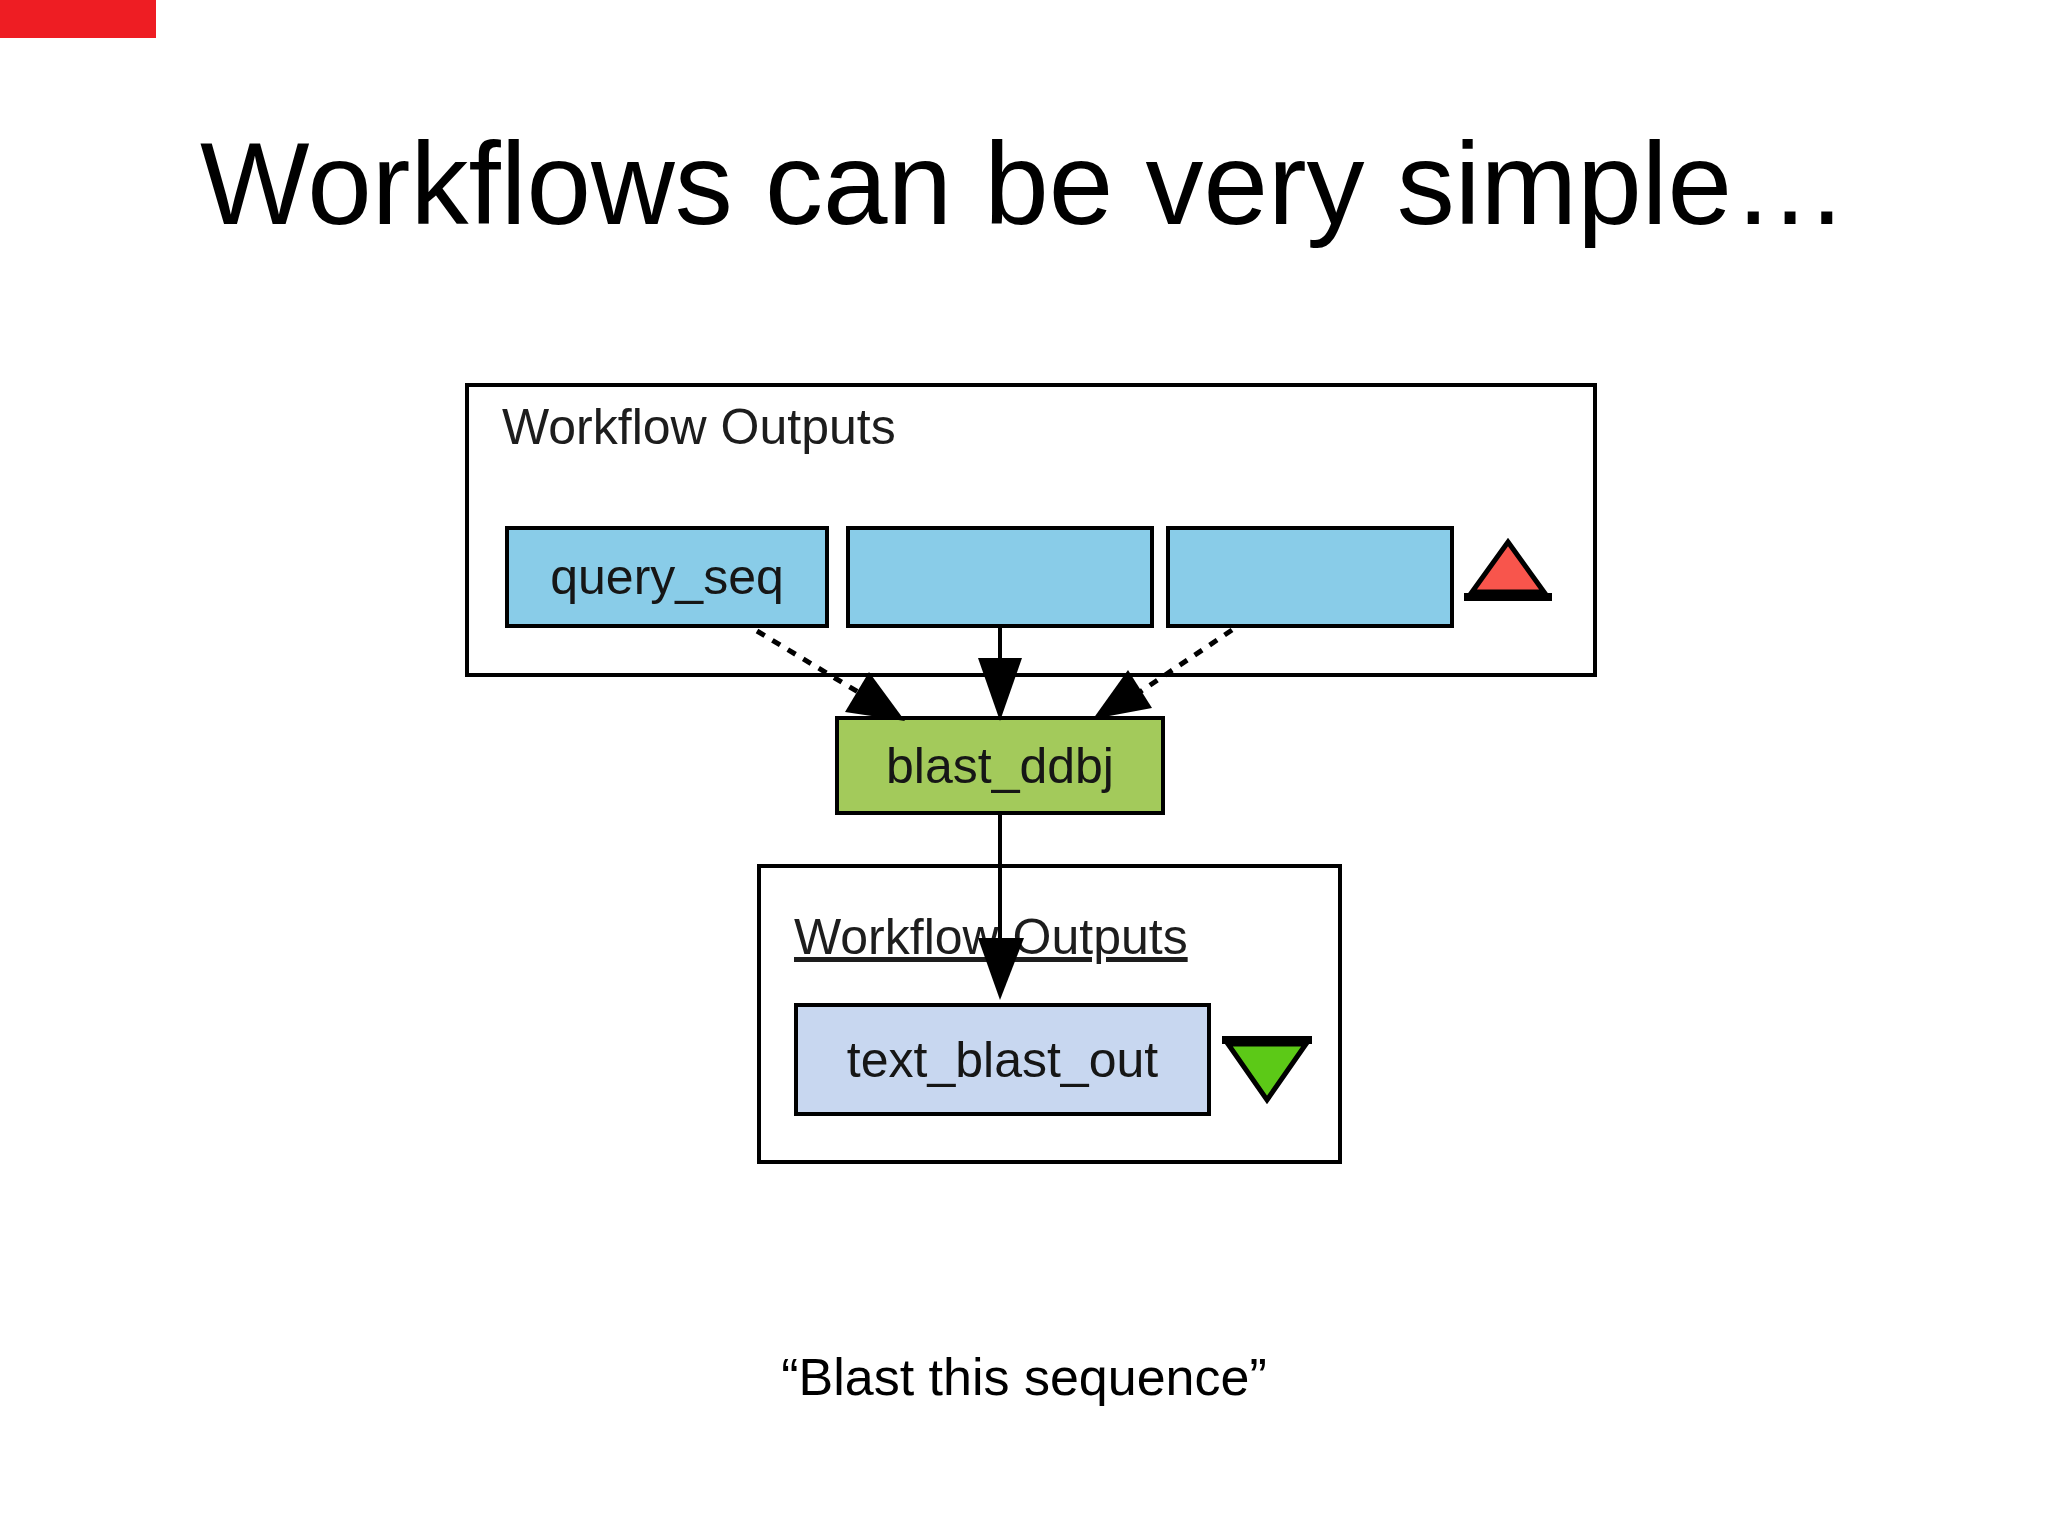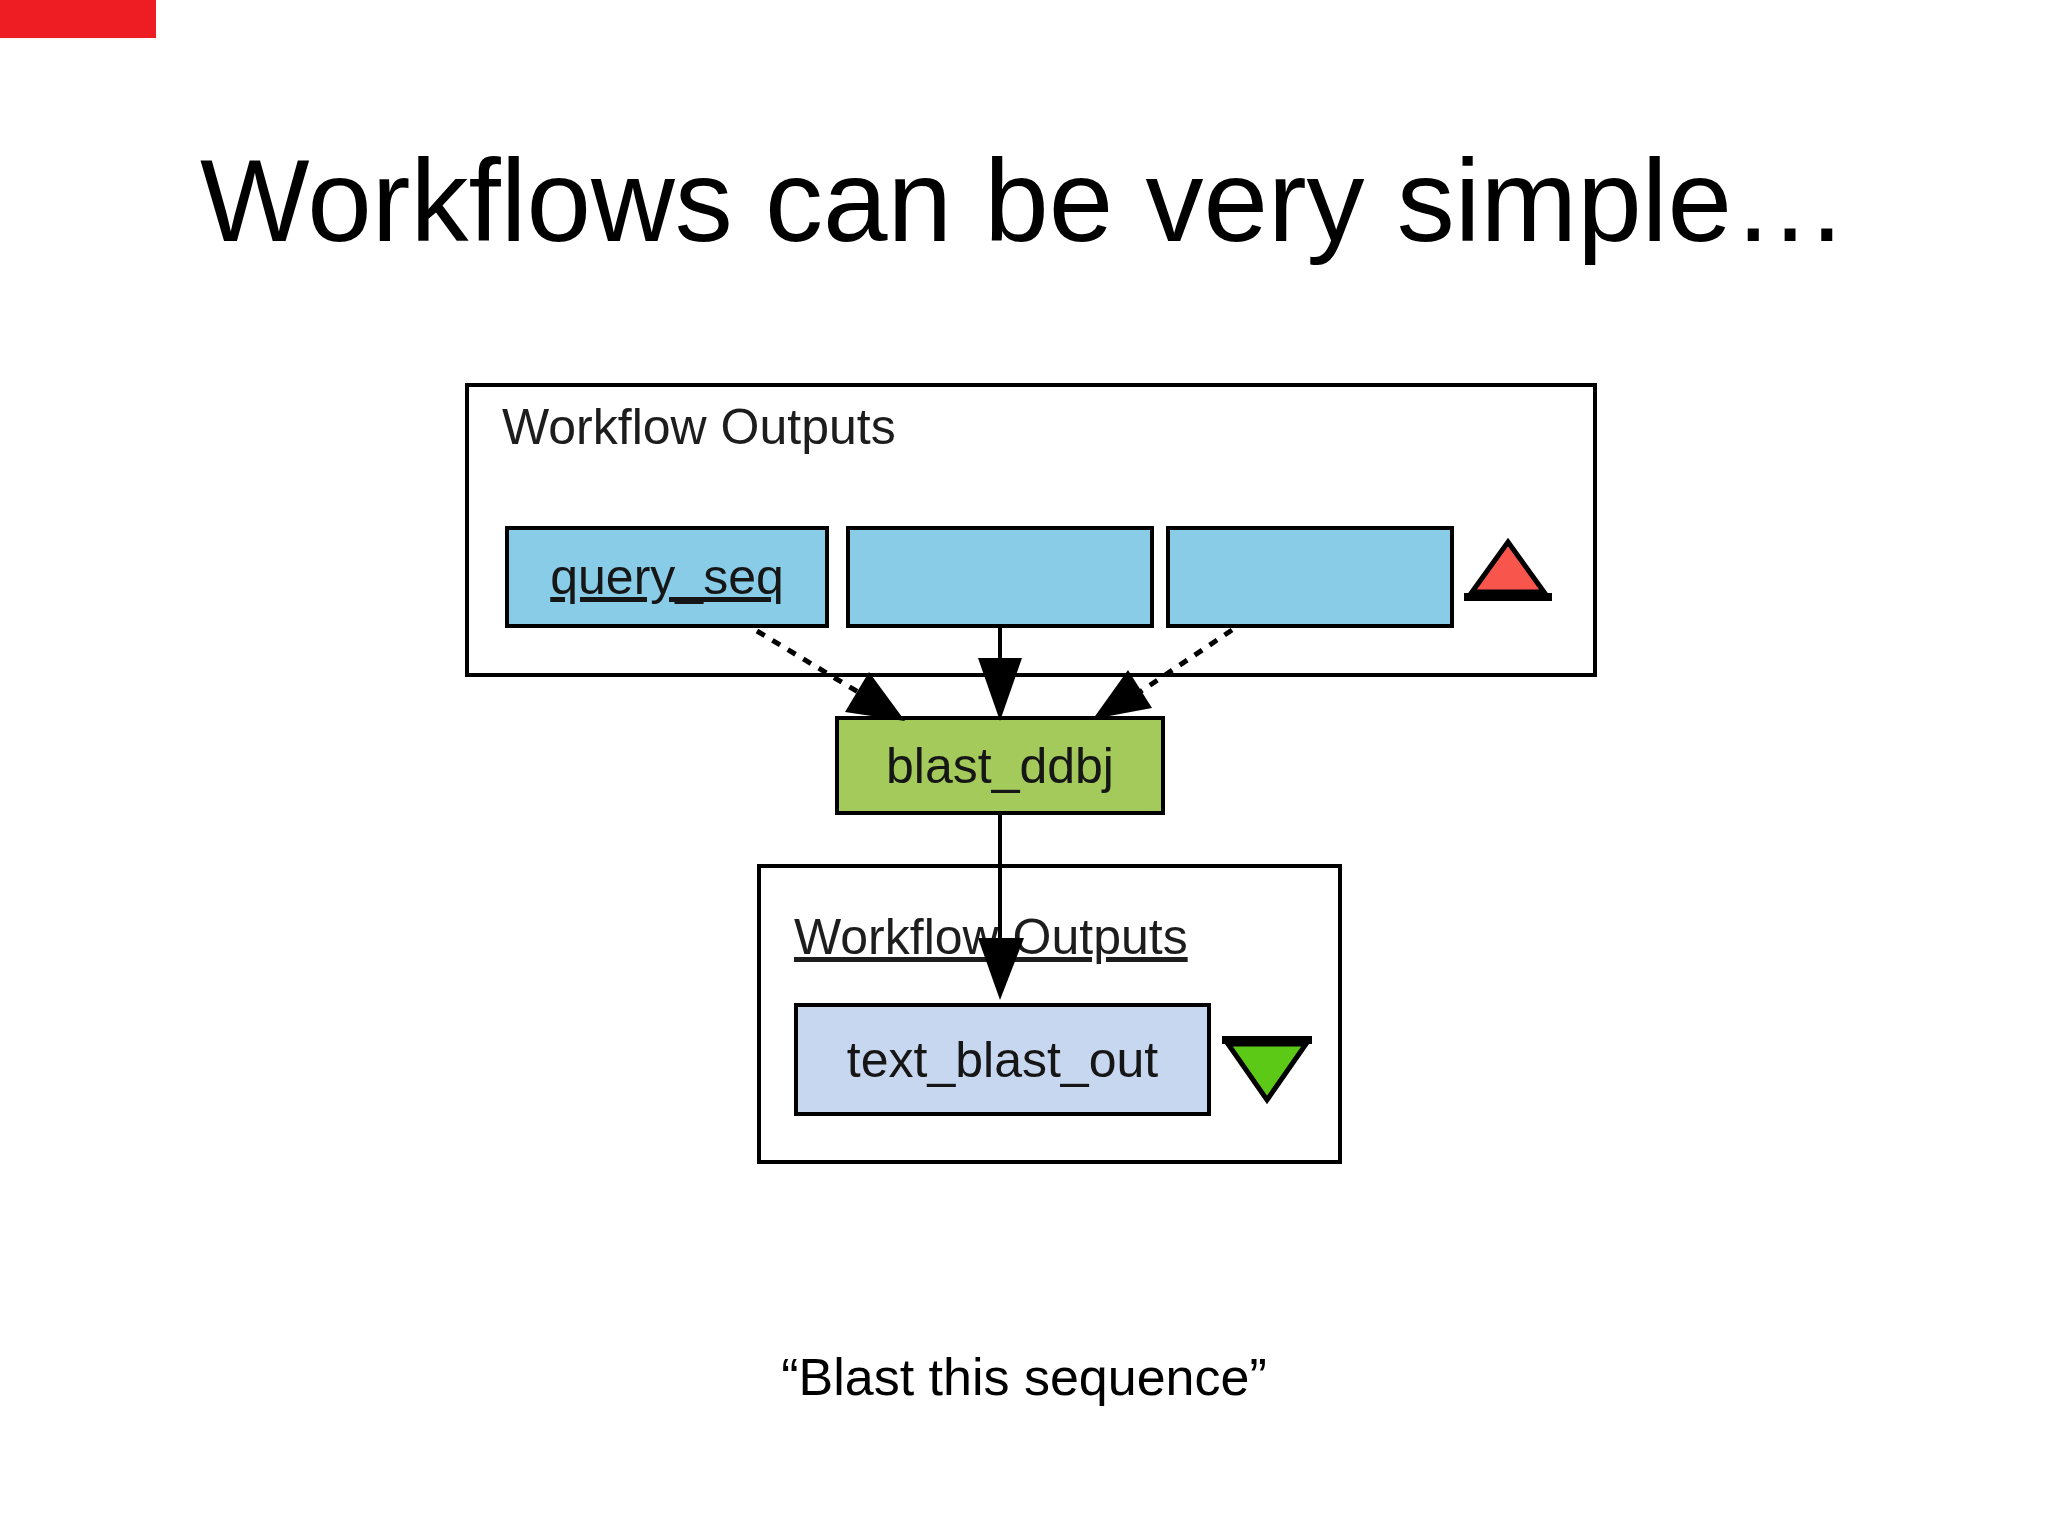--- a/index.html
+++ b/index.html
@@ -5,21 +5,21 @@
   html,body{margin:0;padding:0;background:#ffffff;}
   .slide{
     position:relative;
     width:2048px;height:1536px;
     background:#ffffff;
     overflow:hidden;
     font-family:"Liberation Sans","DejaVu Sans",sans-serif;
   }
   svg.layer{position:absolute;left:0;top:0;width:2048px;height:1536px;}
   .title{
-    position:absolute;left:0;right:0;top:143px;
+    position:absolute;left:0;right:0;top:126px;
     text-align:center;
     font-size:116px;line-height:1;
     color:#000000;
     white-space:nowrap;
   }
   .panel-label{
     position:absolute;
     font-size:50px;line-height:1;
     color:#1d1d1d;
     white-space:nowrap;
@@ -64,21 +64,21 @@
     <rect x="796" y="1005" width="413" height="109" stroke-width="4" fill="#c8d7f0" stroke="#000000"></rect>
 
     <polygon points="1228,1044 1306,1044 1267,1100" stroke-width="5" stroke-linejoin="miter" fill="#5cc917" stroke="#000000"></polygon>
     <line x1="1222" y1="1040" x2="1312" y2="1040" stroke-width="8" stroke="#000000"></line>
   </svg>
 
   <div class="title">Workflows can be very simple…</div>
 
   <div class="panel-label" style="left:502px;top:402px;">Workflow Outputs</div>
 
-  <div class="node-label" style="left:507px;top:528px;width:320px;height:98px;text-decoration:underline;">query_seq</div>
+  <div class="node-label" style="left:507px;top:528px;width:320px;height:98px;">query_seq</div>
 
   <div class="node-label" style="left:837px;top:718px;width:326px;height:95px;">blast_ddbj</div>
 
   <div class="panel-label" style="left:794px;top:912px;text-decoration:underline;">Workflow Outputs</div>
 
   <div class="node-label" style="left:796px;top:1005px;width:413px;height:109px;">text_blast_out</div>
 
   <div class="caption">“Blast this sequence”</div>
 
   <svg class="layer" viewBox="0 0 2048 1536" style="pointer-events:none;">

